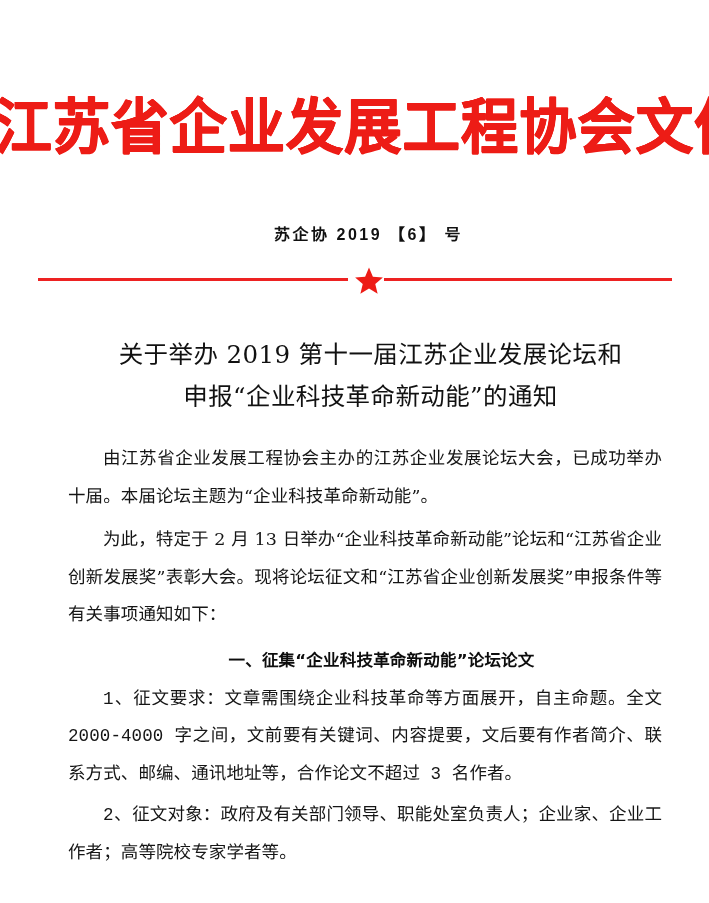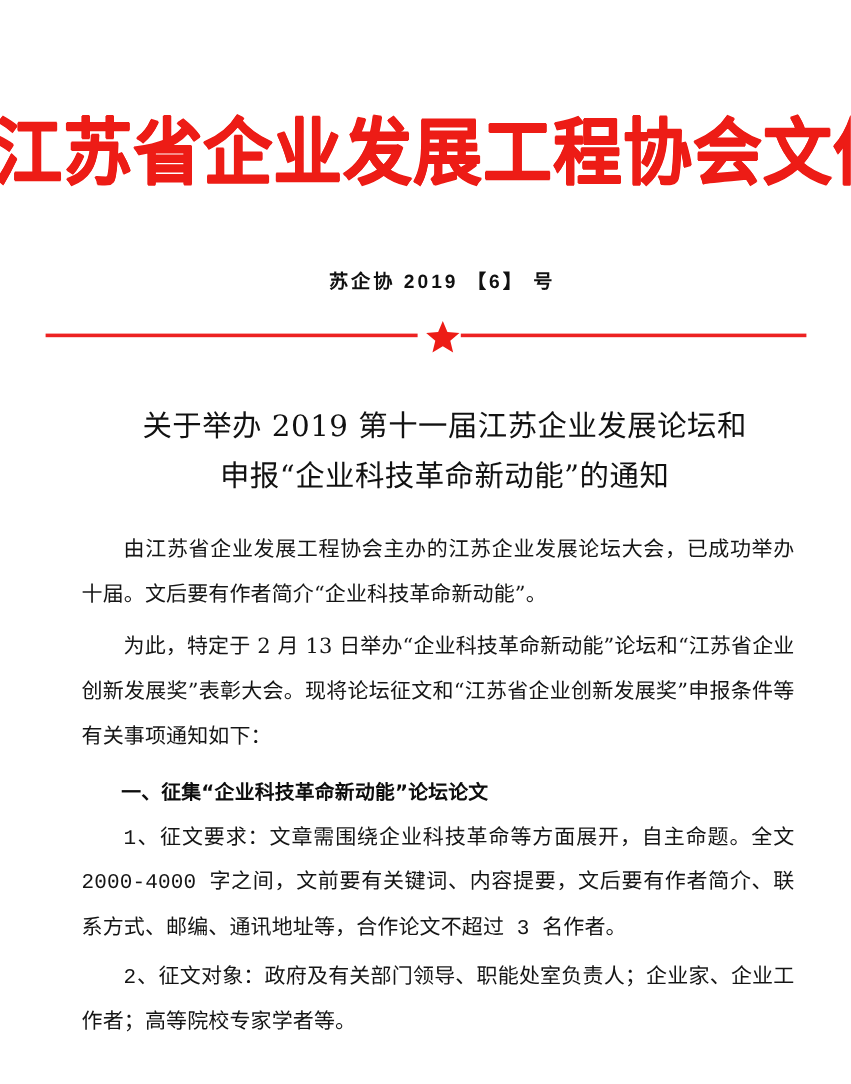--- a/index.html
+++ b/index.html
@@ -146,20 +146,21 @@
   .section-heading {
     font-family: "DejaVu Sans", "Liberation Sans", sans-serif;
     font-size: 16.5px;
     font-weight: 700;
     line-height: 37px;
     color: #0d0d0d;
     margin: 8px 0 2px 0;
     text-indent: 2em;
     letter-spacing: 0.2px;
     white-space: nowrap;
+    text-align: center;
   }
 
   .list-item {
     font-family: Liberation Mono, monospace;
     font-size: 17.5px;
     line-height: 37.5px;
     color: #151515;
     margin: 0 0 4px 0;
     text-indent: 2em;
     text-align: justify;
@@ -192,21 +193,21 @@
   </div>
 
   <div class="doc-title">
     <div class="tline">关于举办 2019 第十一届江苏企业发展论坛和</div>
     <div class="tline">申报“企业科技革命新动能”的通知</div>
   </div>
 
   <div class="body-block">
 
 
-    <p class="para">由江苏省企业发展工程协会主办的江苏企业发展论坛大会，已成功举办十届。文后要有作者简介“企业科技革命新动能”。</p>
+    <p class="para">由江苏省企业发展工程协会主办的江苏企业发展论坛大会，已成功举办十届。本届论坛主题为“企业科技革命新动能”。</p>
 
     <p class="para">为此，特定于 2 月 13 日举办“企业科技革命新动能”论坛和“江苏省企业创新发展奖”表彰大会。现将论坛征文和“江苏省企业创新发展奖”申报条件等有关事项通知如下：</p>
 
     <h2 class="section-heading">一、征集“企业科技革命新动能”论坛论文</h2>
 
     <p class="list-item"><span class="num">1、</span><span>征文要求：文章需围绕企业科技革命等方面展开，自主命题。全文 2000-4000 字之间，文前要有关键词、内容提要，文后要有作者简介、联系方式、邮编、通讯地址等，合作论文不超过 3 名作者。</span></p>
 
     <p class="list-item"><span class="num">2、</span><span>征文对象：政府及有关部门领导、职能处室负责人；企业家、企业工作者；高等院校专家学者等。</span></p>
 
   </div>

